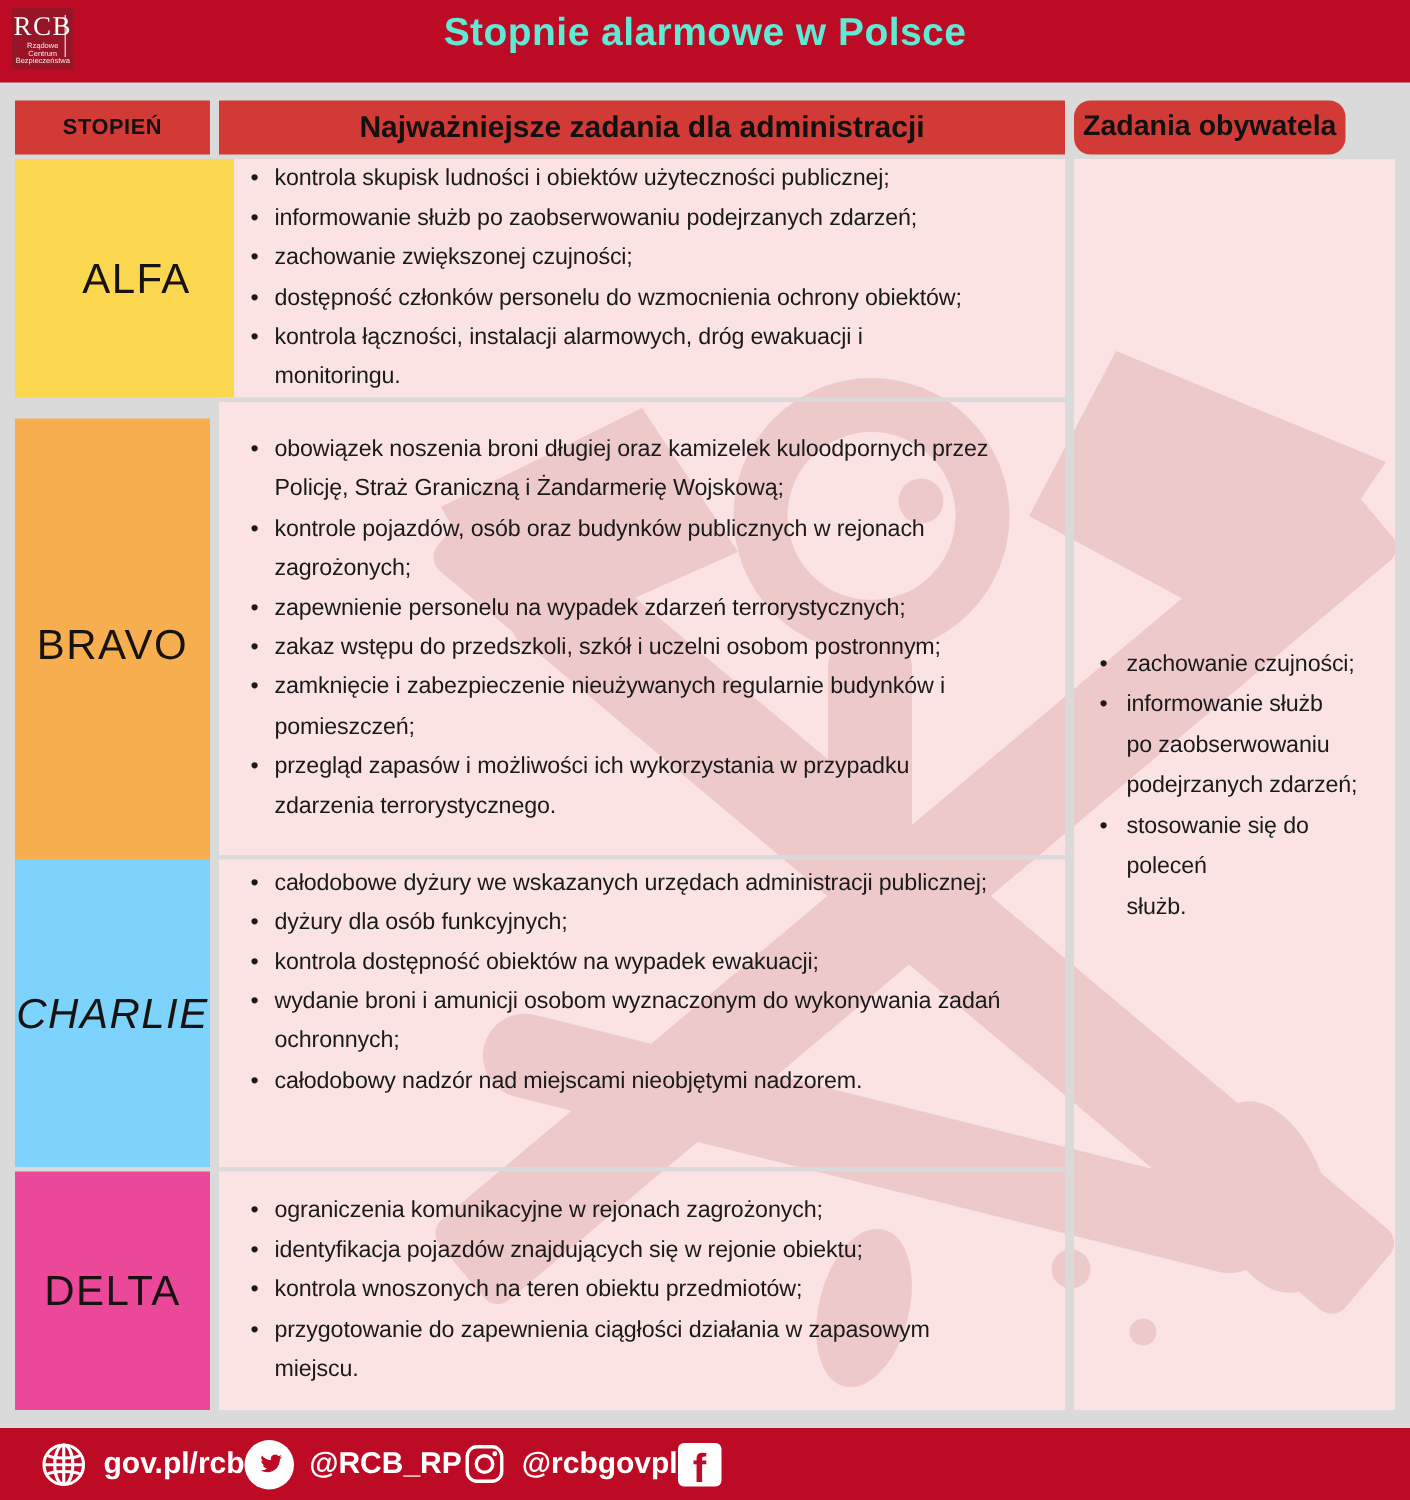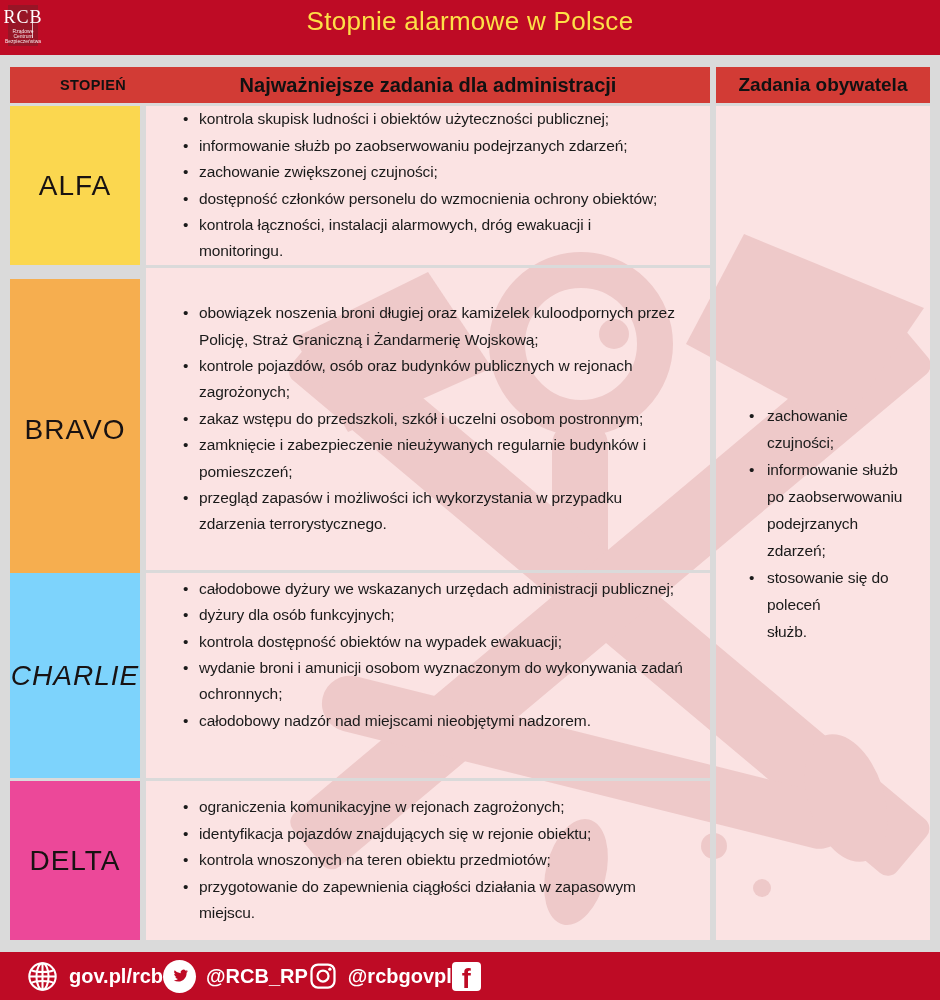--- a/index.html
+++ b/index.html
@@ -2,52 +2,52 @@
 <html lang="pl"><head>
 <meta charset="utf-8">
 <style>
   html,body{margin:0;padding:0;}
   body{font-family:"Liberation Sans",sans-serif;background:#9a9a9a;}
   .canvas{position:relative;width:940px;height:1000px;background:#dadada;overflow:hidden;margin:0 auto;}
 
   
   .topbar{position:absolute;left:0;top:0;width:940px;height:55px;background:#be0b25;}
   .page-title{position:absolute;left:0;right:0;top:0;height:42px;display:flex;align-items:center;justify-content:center;
-    color:#fde047;font-size:26px;font-weight:normal;letter-spacing:.3px;margin:0;}
-  .logo{position:absolute;left:8px;top:5px;width:30px;height:41px;background:#971526;color:#fff;
+    color:#5eead4;font-size:26px;font-weight:bold;letter-spacing:.3px;margin:0;}
+  .logo{position:absolute;left:8px;top:5px;width:41px;height:41px;background:#971526;color:#fff;
     display:flex;flex-direction:column;align-items:center;justify-content:center;}
   .logo::after{content:"";position:absolute;right:5px;top:5px;bottom:8px;width:1px;background:rgba(255,255,255,.7);}
   .logo-acronym{font-family:"Liberation Serif",serif;font-size:18px;line-height:19px;letter-spacing:1px;}
   .logo-sub{font-size:5px;line-height:5px;white-space:pre-line;text-align:center;opacity:.9;margin-top:2px;}
 
   
   .table-area{position:absolute;left:10px;top:67px;width:920px;height:873px;}
   .th{position:absolute;top:0;height:36px;background:#d23b35;color:#111;font-weight:bold;
     display:flex;align-items:center;justify-content:center;}
-  .th1{left:0;width:130px;font-size:14.5px;letter-spacing:.4px;padding-left:18px;}
+  .th1{left:0;width:130px;font-size:14.5px;letter-spacing:.4px;}
   .th2{left:136px;width:564px;font-size:20px;}
-  .th3{left:706px;width:214px;font-size:19px;}
+  .th3{left:706px;width:181px;font-size:19px;border-radius:11px;}
 
   .pink-zone{position:absolute;left:136px;top:39px;width:784px;height:834px;background:#fbe3e3;overflow:hidden;}
   .watermark{position:absolute;left:130px;top:110px;width:680px;height:724px;}
 
   .lvl{position:absolute;left:0;width:130px;display:flex;align-items:center;justify-content:center;
     color:#181212;font-size:28px;font-weight:500;letter-spacing:1px;}
-  .lvl-alfa{top:39px;height:159px;}
+  .lvl-alfa{top:39px;height:159px;padding-left:16px;}
   .lvl-bravo{top:201px;height:302px;}
   .lvl-charlie{top:506px;height:205px;}
   .lvl-delta{top:714px;height:159px;}
 
   .tasks{position:absolute;left:136px;width:564px;display:flex;align-items:center;}
   .tasks-alfa{top:39px;height:159px;}
   .tasks-bravo{top:201px;height:302px;}
   .tasks-charlie{top:506px;height:164px;}
   .tasks-delta{top:714px;height:159px;}
 
-  .tasks ul,.citizen ul{list-style:none;margin:16px;padding:0 8px 0 18px;width:100%;box-sizing:border-box;}
+  .tasks ul,.citizen ul{list-style:none;margin:0;padding:0 8px 0 18px;width:100%;box-sizing:border-box;}
   .tasks li{position:relative;padding-left:19px;white-space:pre-line;
     font-size:15.5px;line-height:26.4px;color:#1a1a1a;letter-spacing:-.1px;}
   .tasks li::before{content:"\2022";position:absolute;left:3px;top:0;}
 
   .citizen{position:absolute;left:706px;top:39px;width:214px;height:834px;display:flex;align-items:center;}
   .citizen ul{padding:0 2px 0 15px;}
   .citizen li{position:relative;padding-left:20px;white-space:pre-line;
     font-size:15.5px;line-height:27px;color:#1a1a1a;letter-spacing:-.1px;}
   .citizen li::before{content:"\2022";position:absolute;left:2px;top:0;}
 
@@ -122,20 +122,21 @@
           <li>kontrola łączności, instalacji alarmowych, dróg ewakuacji i
 monitoringu.</li>
         </ul>
     </div>
     <div class="tasks tasks-bravo">
       <ul>
           <li>obowiązek noszenia broni długiej oraz kamizelek kuloodpornych przez
 Policję, Straż Graniczną i Żandarmerię Wojskową;</li>
           <li>kontrole pojazdów, osób oraz budynków publicznych w rejonach
 zagrożonych;</li>
+          <li>zapewnienie personelu na wypadek zdarzeń terrorystycznych;</li>
           <li>zakaz wstępu do przedszkoli, szkół i uczelni osobom postronnym;</li>
           <li>zamknięcie i zabezpieczenie nieużywanych regularnie budynków i
 pomieszczeń;</li>
           <li>przegląd zapasów i możliwości ich wykorzystania w przypadku
 zdarzenia terrorystycznego.</li>
         </ul>
     </div>
     <div class="tasks tasks-charlie">
       <ul>
           <li>całodobowe dyżury we wskazanych urzędach administracji publicznej;</li>

